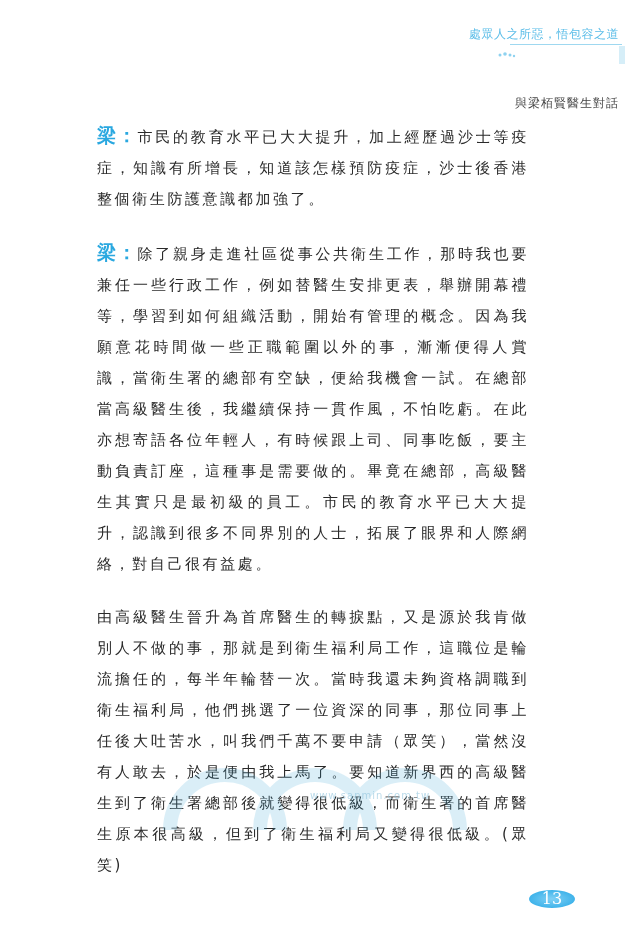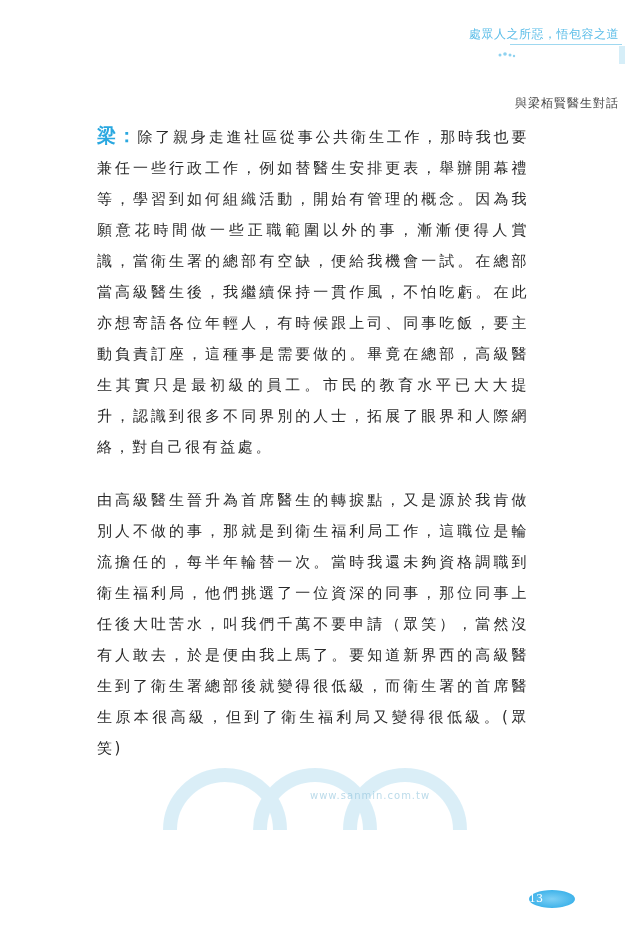--- a/index.html
+++ b/index.html
@@ -44,42 +44,45 @@
       opacity: 0.18; pointer-events: none;
     }
     .wm-url {
       position: absolute; left: 310px; top: 790px;
       font-size: 10px; color: #8fc3dc; letter-spacing: 1px; opacity: 0.6;
     }
     .page-num {
       position: absolute; left: 529px; top: 890px; width: 46px; height: 18px;
       border-radius: 50%;
       background: radial-gradient(ellipse at center, #7fd0f5 0%, #3fb3ea 70%, #9ddcf7 100%);
-      color: #ffffff; font-family: "DejaVu Serif", serif; font-size: 11px;
-      text-align: left; line-height: 18px;
+      color: #ffffff; font-family: "DejaVu Serif", serif; font-size: 16px;
+      text-align: center; line-height: 18px;
     }
   </style>
 </head>
 <body>
 
 <div>
   <div class="header-title">處眾人之所惡，悟包容之道</div>
   <div class="header-rule"></div>
   <svg class="header-deco" viewBox="0 0 22 8">
     <circle cx="3" cy="4" r="1.5" fill="#8fd2f0"></circle>
     <circle cx="8" cy="3" r="1.8" fill="#8fd2f0"></circle>
     <circle cx="13" cy="4" r="1.5" fill="#8fd2f0"></circle>
     <circle cx="17" cy="5" r="1.2" fill="#8fd2f0"></circle>
   </svg>
   <div class="header-sub">與梁栢賢醫生對話</div>
   <div class="header-block"></div>
 </div>
 
 <div class="content">
   <p class="para">
+    <span class="speaker">梁：</span><span>市民的教育水平已大大提升，加上經歷過沙士等疫症，知識有所增長，知道該怎樣預防疫症，沙士後香港整個衛生防護意識都加強了。</span>
+  </p>
+  <p class="para">
     <span class="speaker">梁：</span><span>除了親身走進社區從事公共衛生工作，那時我也要兼任一些行政工作，例如替醫生安排更表，舉辦開幕禮等，學習到如何組織活動，開始有管理的概念。因為我願意花時間做一些正職範圍以外的事，漸漸便得人賞識，當衛生署的總部有空缺，便給我機會一試。在總部當高級醫生後，我繼續保持一貫作風，不怕吃虧。在此亦想寄語各位年輕人，有時候跟上司、同事吃飯，要主動負責訂座，這種事是需要做的。畢竟在總部，高級醫生其實只是最初級的員工。市民的教育水平已大大提升，認識到很多不同界別的人士，拓展了眼界和人際網絡，對自己很有益處。</span>
   </p>
   <p class="para plain">
     <span>由高級醫生晉升為首席醫生的轉捩點，又是源於我肯做別人不做的事，那就是到衛生福利局工作，這職位是輪流擔任的，每半年輪替一次。當時我還未夠資格調職到衛生福利局，他們挑選了一位資深的同事，那位同事上任後大吐苦水，叫我們千萬不要申請（眾笑），當然沒有人敢去，於是便由我上馬了。要知道新界西的高級醫生到了衛生署總部後就變得很低級，而衛生署的首席醫生原本很高級，但到了衛生福利局又變得很低級。(眾笑)</span>
   </p>
 </div>
 
 <svg class="watermark" viewBox="0 0 350 80">
   <path d="M20 80 A55 55 0 0 1 130 80" fill="none" stroke="#3aa7d8" stroke-width="14"></path>
   <path d="M110 80 A55 55 0 0 1 220 80" fill="none" stroke="#3aa7d8" stroke-width="14"></path>

